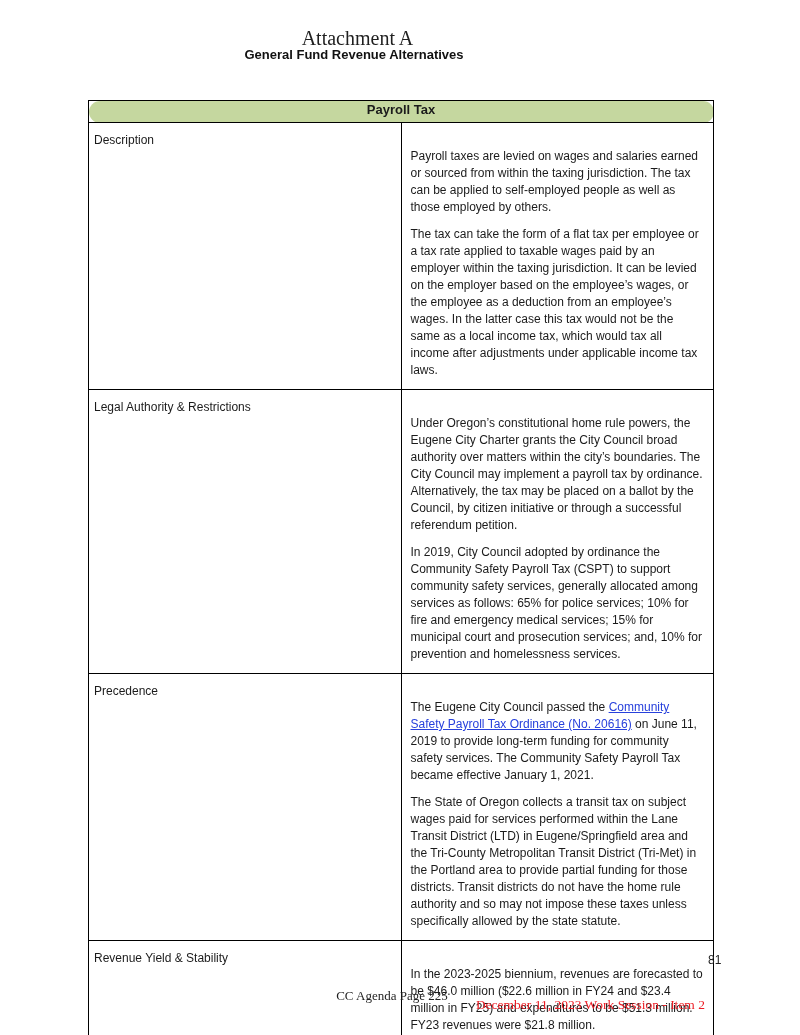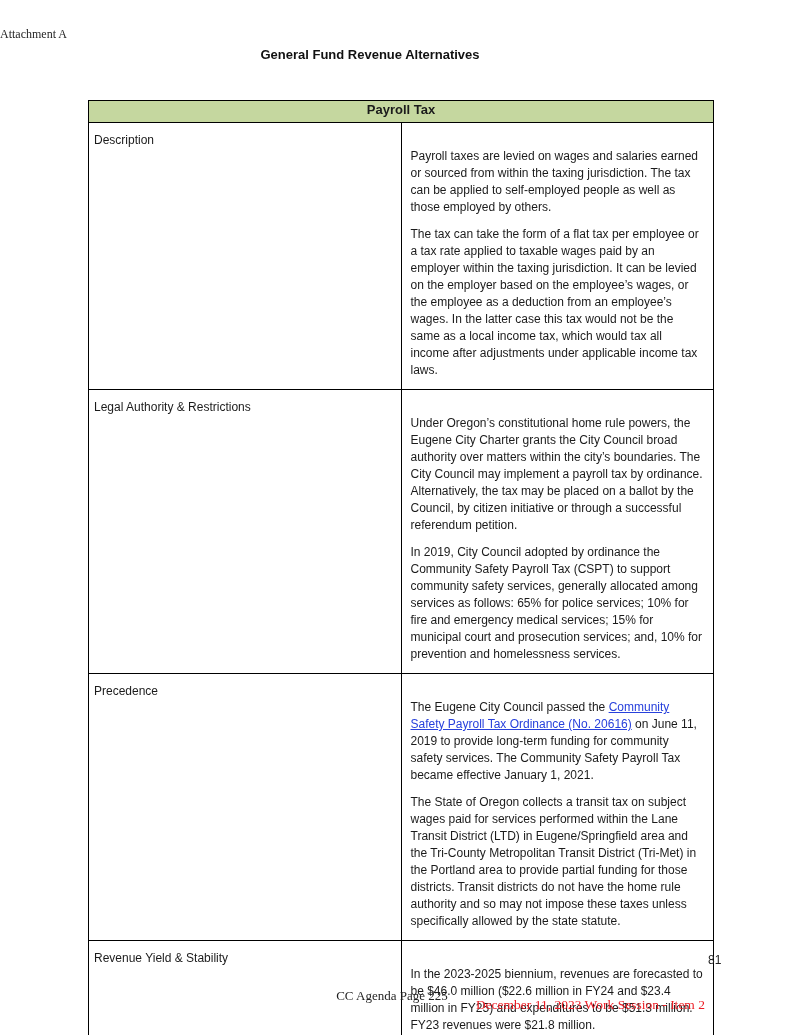--- a/index.html
+++ b/index.html
@@ -8,39 +8,39 @@
     --footer-red:#EC1C24;
     --border:#000000;
     --text:#1b1b1b;
   }
   html,body{margin:0;padding:0;background:#ffffff;}
   body{
     width:800px;height:1035px;position:relative;overflow:hidden;
     font-family:"Liberation Sans",sans-serif;color:var(--text);
   }
   .attachment{
-    position:absolute;top:27px;left:0;width:715px;text-align:left;
-    font-family:"Liberation Serif",serif;font-size:12px;color:#1f1f1f;
+    position:absolute;top:27px;left:0;width:715px;text-align:center;
+    font-family:"Liberation Serif",serif;font-size:20px;color:#1f1f1f;
   }
   .titles{
-    position:absolute;top:46px;left:16px;width:708px;text-align:center;
+    position:absolute;top:46px;left:0;width:708px;text-align:center;
     font-weight:bold;font-size:13px;line-height:18px;color:#111;
   }
   table.doc-table{
     position:absolute;left:88px;top:100px;width:626px;
     border-collapse:collapse;table-layout:fixed;
   }
   .doc-table th,.doc-table td{
     border:1px solid var(--border);vertical-align:top;
     font-size:12px;color:var(--text);
   }
   th.table-title{
     background:var(--table-header-bg);
     text-align:center;font-weight:bold;font-size:13px;
-    height:18px;padding:1px 0 2px 0;
+    height:18px;padding:1px 0 2px 0;border-radius:11px;
   }
   td.label-cell{width:177px;padding:9px 6px 0 5px;line-height:16px;}
   td.content-cell{padding:25px 10px 0 9px;line-height:17px;}
   td.content-cell p{margin:0 0 10px 0;}
   .row-0 td{height:181px;}
   .row-1 td{height:198px;}
   .row-2 td{height:207px;}
   .row-3 td{height:269px;}
   a.doc-link{color:var(--link);text-decoration:underline;cursor:pointer;}
   .page-number{

